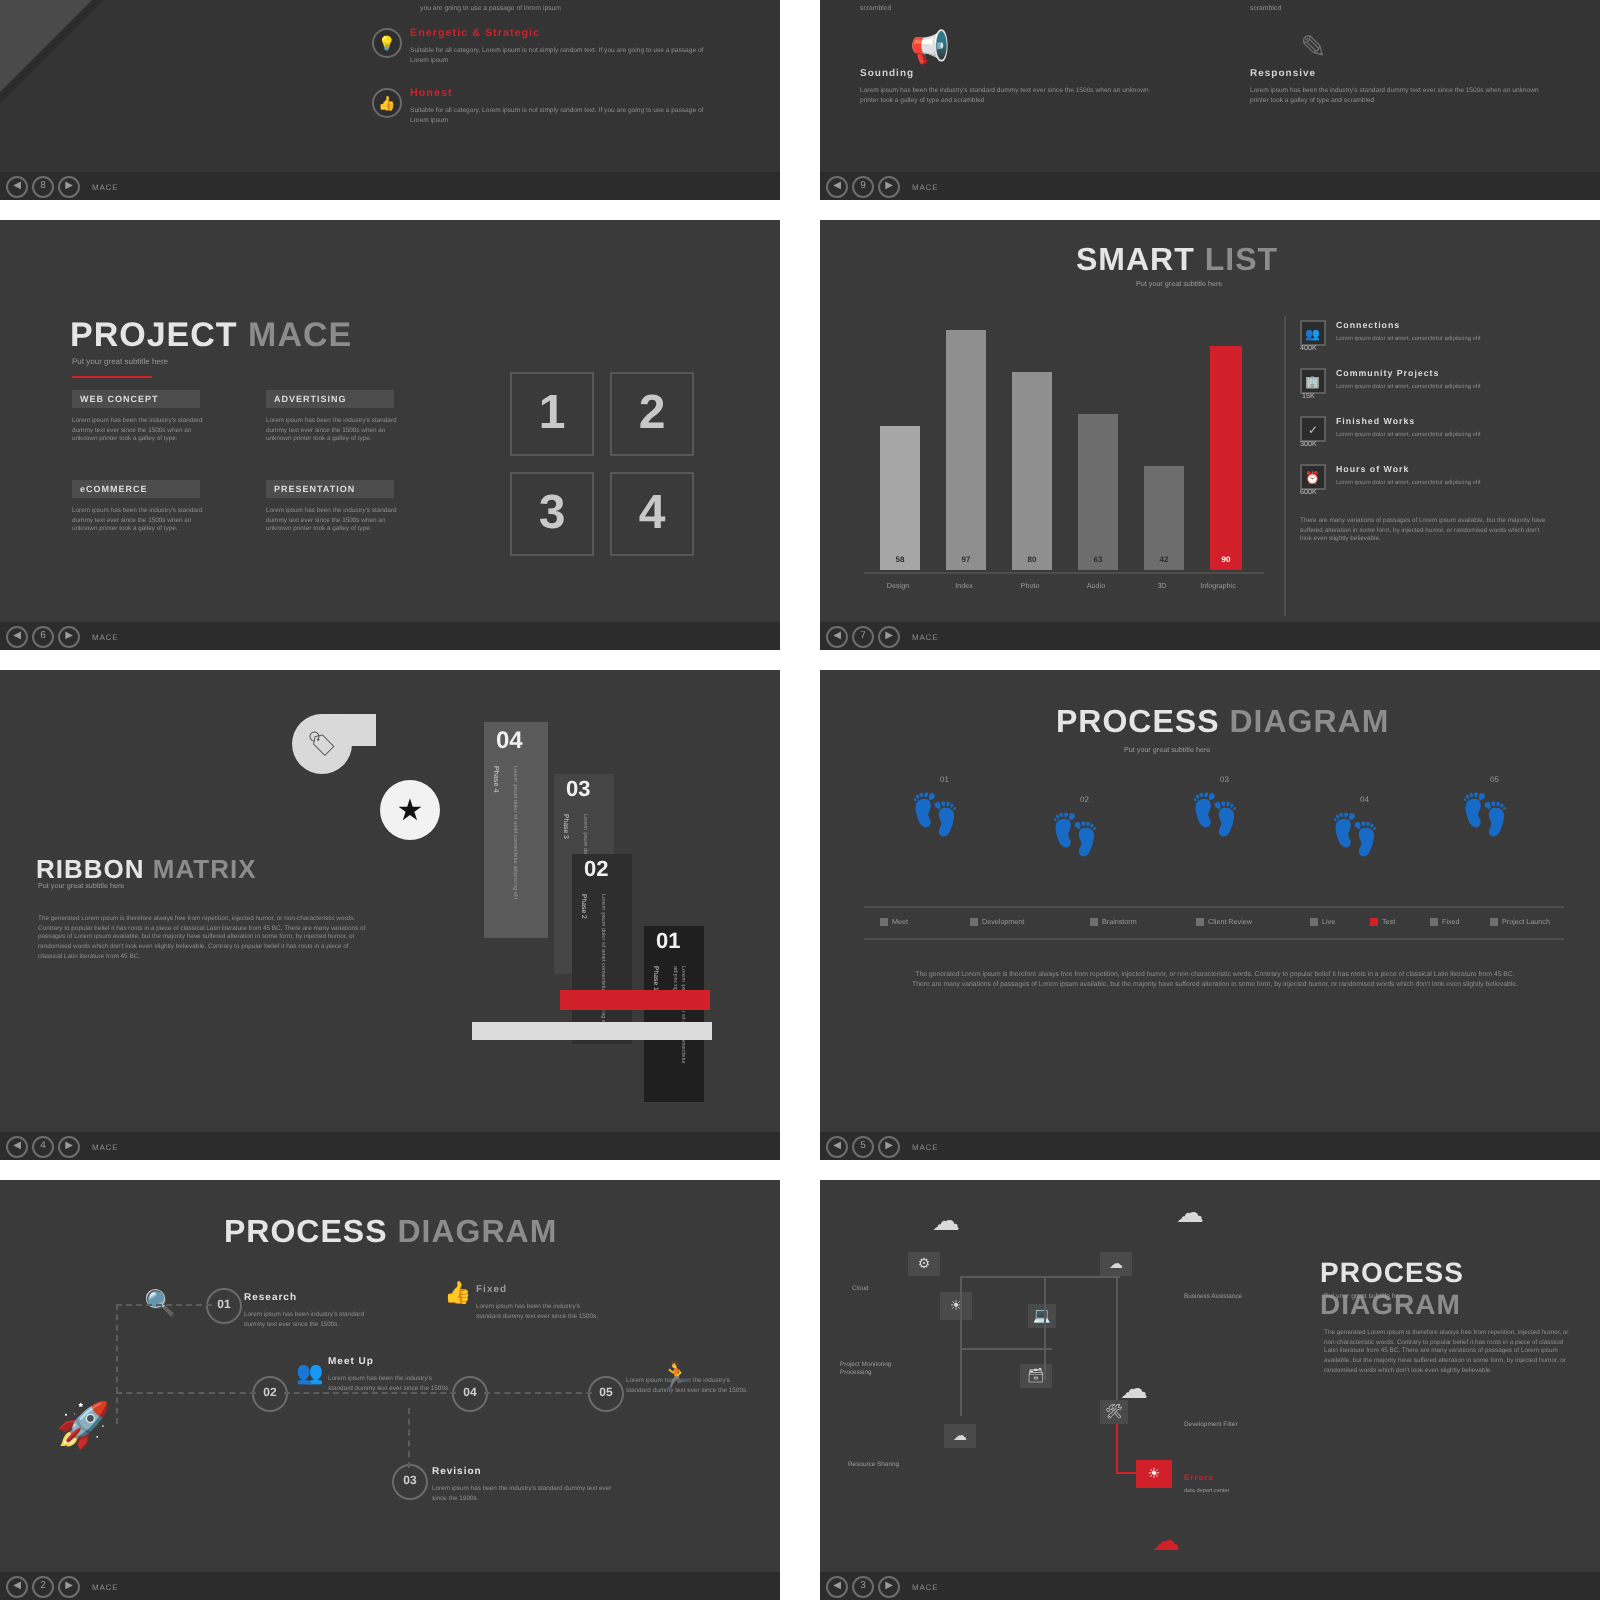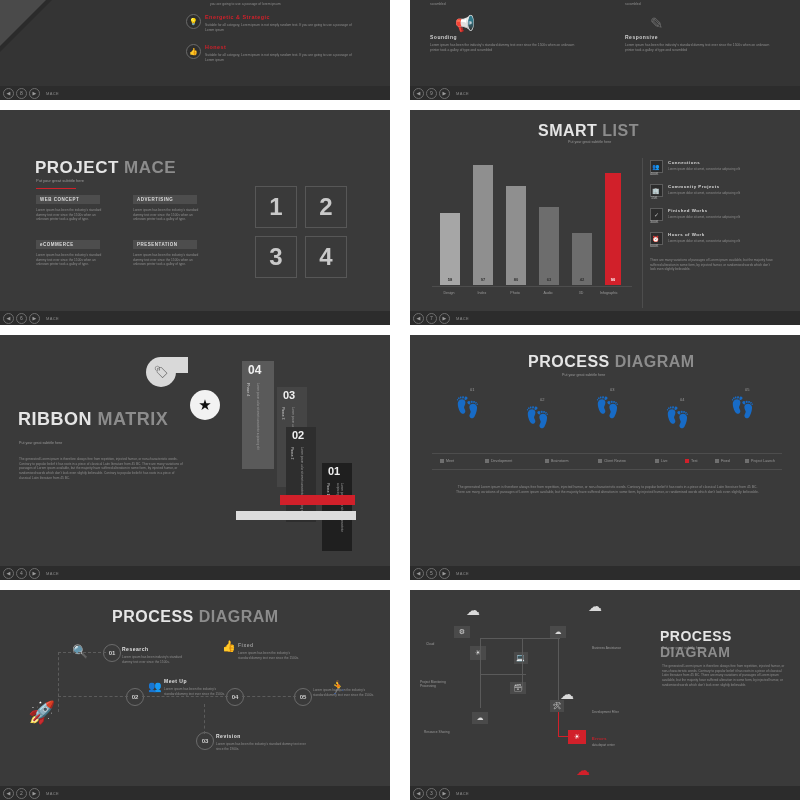--- a/index.html
+++ b/index.html
@@ -202,21 +202,21 @@
     <div class="footer"></div>
     <div class="fbar">
       <span class="nav">◀</span>
       <span class="nav">7</span>
       <span class="nav">▶</span>
       <span class="fname">MACE</span>
     </div>
   </div>
 
   <div class="slide" style="left:0;top:335px;width:390px;height:245px;">
-    <div class="t ttl" style="left:18px;top:74px;font-size:18px;color:#e5e5e5;">
+    <div class="t ttl" style="left:18px;top:92px;font-size:13px;color:#e5e5e5;">
       <span>RIBBON</span>
       <span class="grey">MATRIX</span>
     </div>
     <div class="t sub" style="left:19px;top:106px;font-size:3.6px;">Put your great subtitle here</div>
     <div class="t body" style="left:19px;top:122px;width:165px;font-size:3.2px;">The generated Lorem ipsum is therefore always free from repetition, injected humor, or non-characteristic words. Contrary to popular belief it has roots in a piece of classical Latin literature from 45 BC. There are many variations of passages of Lorem ipsum available, but the majority have suffered alteration in some form, by injected humor, or randomised words which don't look even slightly believable. Contrary to popular belief it has roots in a piece of classical Latin literature from 45 BC.</div>
 
     <div style="position:absolute;left:160px;top:22px;width:28px;height:16px;background:#d9d9d9;"></div>
     <div class="tagcirc" style="left:146px;top:22px;">🏷</div>
     <div class="star" style="left:190px;top:55px;">★</div>
 

